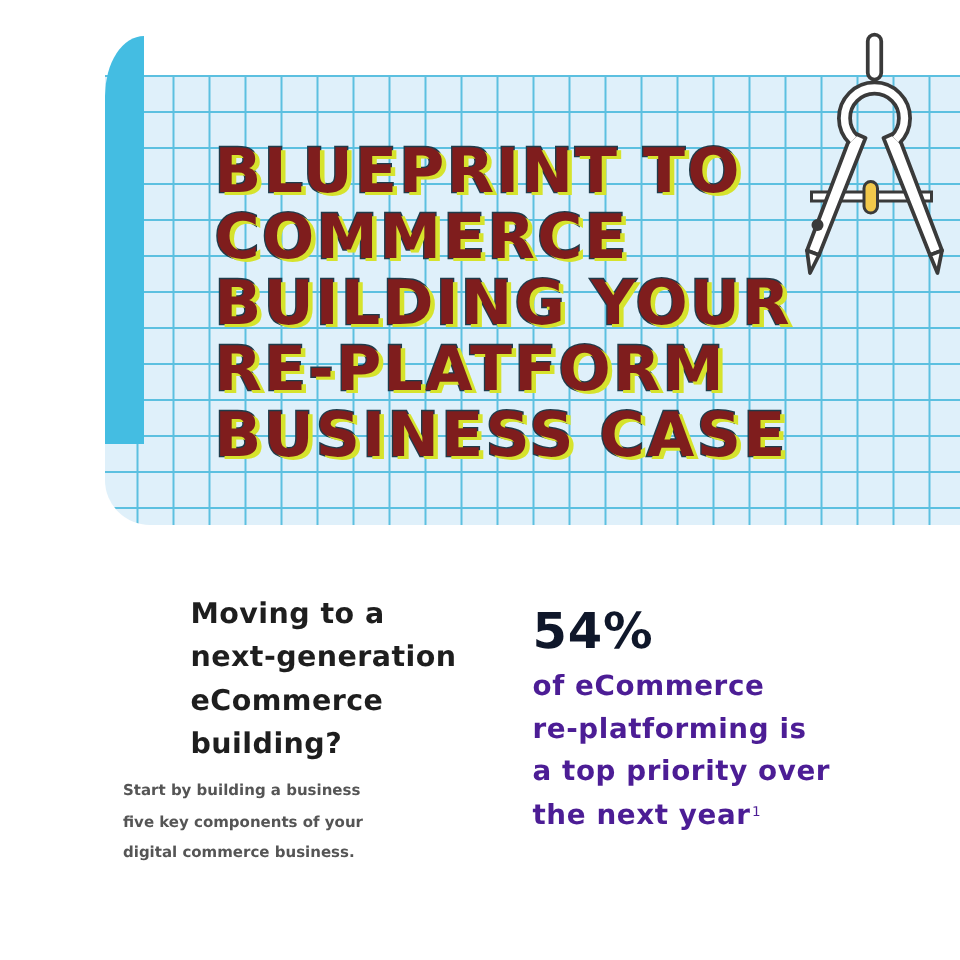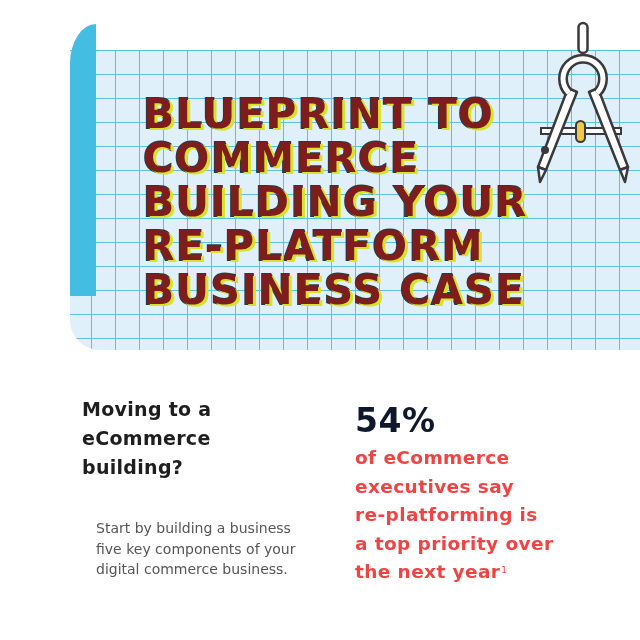--- a/index.html
+++ b/index.html
@@ -41,38 +41,38 @@
 
     
     .compass { position: absolute; left: 525px; top: 18px; width: 110px; height: 170px; }
 
     
     .question {
       position: absolute; left: 82px; top: 395px; width: 220px; margin: 0;
       font-family: "DejaVu Sans", sans-serif; font-weight: bold;
       font-size: 19px; line-height: 29px; color: #1e1e1e; letter-spacing: 0.3px;
     }
-    .question .line { display: block; white-space: nowrap; }
+    .question .line { display: block; white-space: nowrap; margin-left: 45px; }
     .desc {
-      position: absolute; left: 96px; top: 518px; width: 230px; margin: 0;
-      font-family: "DejaVu Sans", sans-serif; font-weight: normal;
-      font-size: 14px; line-height: 20.5px; color: #555555;
+      position: absolute; left: 82px; top: 518px; width: 230px; margin: 0;
+      font-family: "DejaVu Sans", sans-serif; font-weight: bold;
+      font-size: 10px; line-height: 20.5px; color: #555555;
     }
     .desc .line { display: block; white-space: nowrap; }
 
     
     .stat-number {
       position: absolute; left: 355px; top: 402px; margin: 0;
       font-family: "DejaVu Sans", sans-serif; font-weight: bold;
       font-size: 33px; line-height: 38px; color: #0f172a; letter-spacing: 0.5px;
     }
     .stat-text {
       position: absolute; left: 355px; top: 444px; width: 270px; margin: 0;
       font-family: "DejaVu Sans", sans-serif; font-weight: bold;
-      font-size: 18.5px; line-height: 28.5px; color: #ef4444; letter-spacing: 0.4px;
+      font-size: 18.5px; line-height: 28.5px; color: #4c1d95; letter-spacing: 0.4px;
     }
     .stat-text .line { display: block; white-space: nowrap; }
     .stat-text sup { font-size: 9px; font-weight: normal; vertical-align: top; position: relative; top: -2px; margin-left: 1px; }
   </style>
 </head>
 <body>
 
 <div class="paper"></div>
 <div class="roll"></div>
 
@@ -99,29 +99,29 @@
   <polygon points="620,170 628,167 625,182" fill="#ffffff" stroke="#3a3a3a" stroke-width="2.5" stroke-linejoin="round"></polygon>
 
   <path d="M569,93 A20,20 0 1 1 597,93" fill="none" stroke="#3a3a3a" stroke-width="10" stroke-linecap="butt"></path>
   <path d="M569,93 A20,20 0 1 1 597,93" fill="none" stroke="#ffffff" stroke-width="5" stroke-linecap="butt"></path>
 
   <rect x="576" y="121" width="9" height="21" rx="4.5" fill="#f2c84b" stroke="#3a3a3a" stroke-width="2"></rect>
 </svg>
 
 <h2 class="question">
   <span class="line">Moving to a</span>
+  <span class="line">next-generation</span>
   <span class="line">eCommerce</span>
   <span class="line">building?</span>
 </h2>
 <p class="desc">
   <span class="line">Start by building a business</span>
   <span class="line">five key components of your</span>
   <span class="line">digital commerce business.</span>
 </p>
 
 <div class="stat-number">54%</div>
 <p class="stat-text">
   <span class="line">of eCommerce</span>
-  <span class="line">executives say</span>
   <span class="line">re-platforming is</span>
   <span class="line">a top priority over</span>
   <span class="line"><span>the next year</span><sup>1</sup></span>
 </p>
 
 </body></html>

